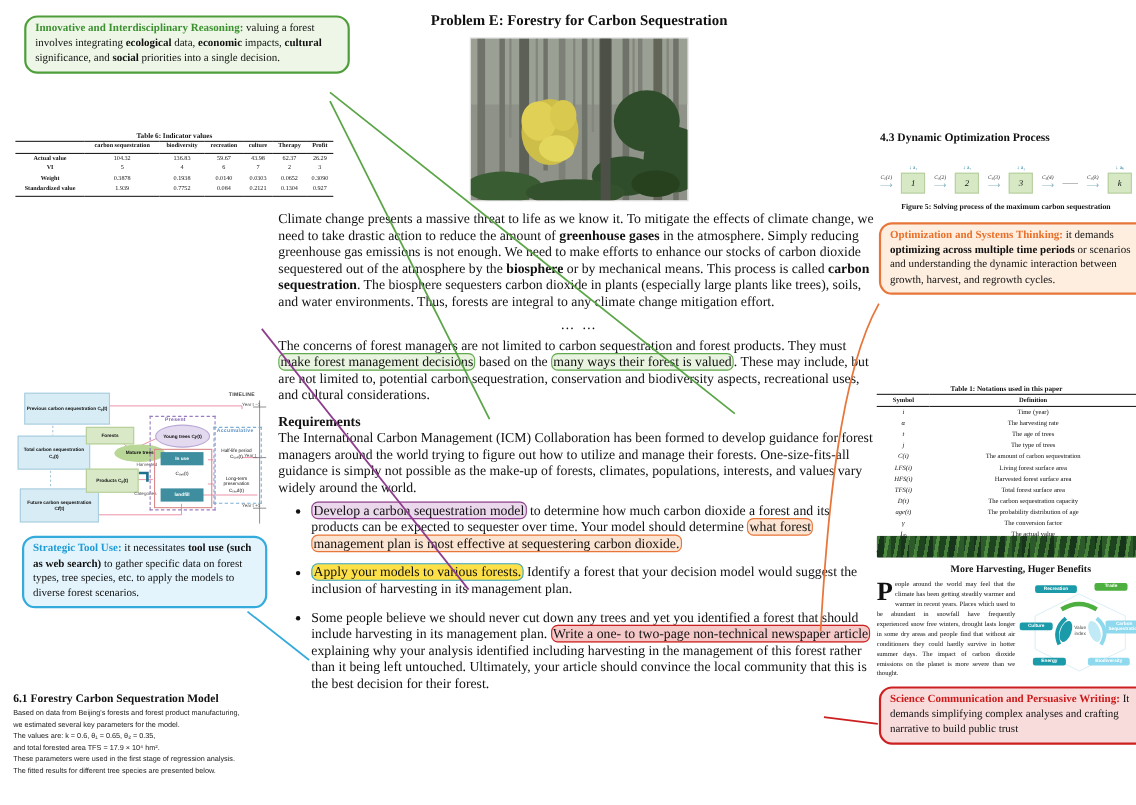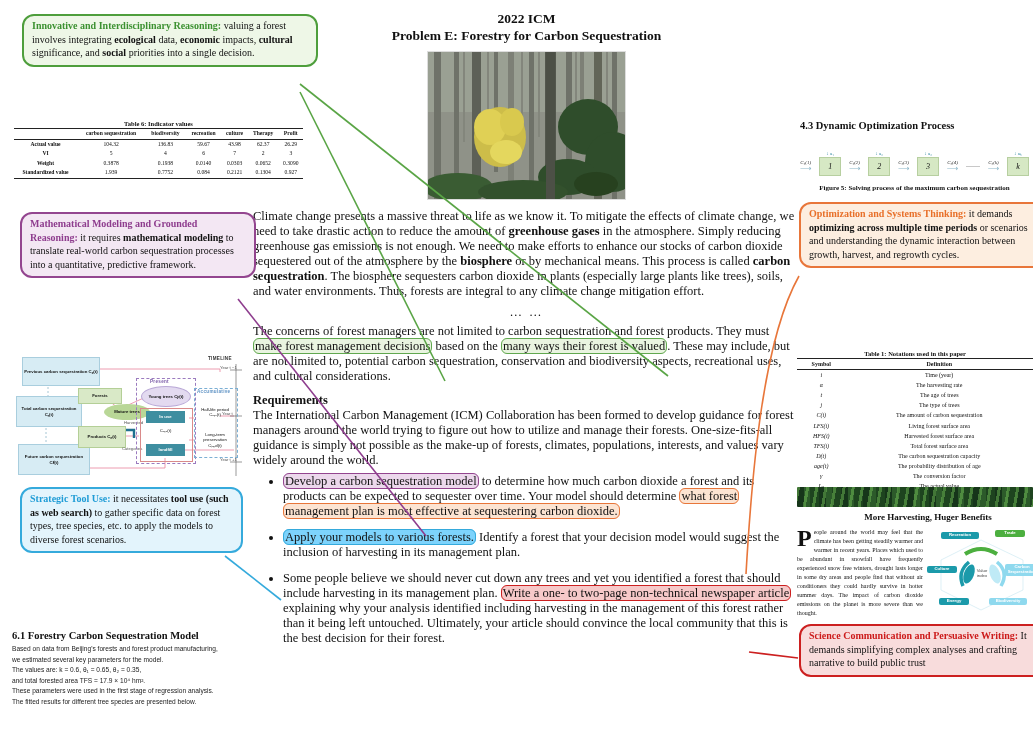--- a/index.html
+++ b/index.html
@@ -22,21 +22,21 @@
   .photo{display:block;margin:7px auto 9px auto;width:197px;height:147px;border:1px solid #ddd;}
   .h-doc{font-weight:bold;margin:2px 0 0 0;}
   .doc p{margin:0 0 2px 0;}
   .ellip{text-align:center;margin:6px 0 4px 0;letter-spacing:2px;}
   .doc ul{margin:6px 0 0 0;padding-left:30px;}
   .doc li{margin-bottom:11px;}
   .hl{padding:0 1px;border-radius:6px;border:1.4px solid;-webkit-box-decoration-break:clone;box-decoration-break:clone;}
   .hl-green{border-color:#61a84f;background:#e9f4e0;}
   .hl-purple{border-color:#93458f;background:#ecd8ec;margin-top:37px;}
   .hl-orange{border-color:#e8763a;background:#fce4d2;}
-  .hl-blue{border-color:#35aadc;background:#7dd3fc;}
+  .hl-blue{border-color:#35aadc;background:#fde047;}
   .hl-red{border-color:#cc2020;background:#f6c9c9;}
   
   .tblwrap{position:absolute;font-family:"Liberation Serif",serif;}
   .tbl-cap{text-align:center;font-weight:bold;font-size:6.5px;margin-bottom:1px;}
   table.mini{border-collapse:collapse;width:100%;font-size:5.6px;line-height:1.35;
              border-top:1.2px solid #222;border-bottom:1.2px solid #222;}
   table.mini th{font-weight:bold;padding:1px 2px;border-bottom:0.8px solid #222;text-align:center;}
   table.mini td{padding:1px 2px;text-align:center;}
   table.mini td:first-child{font-weight:bold;}
   #table1 table.mini{font-size:6px;}
@@ -92,21 +92,20 @@
   .wh-center{position:absolute;color:#444;font-size:4.3px;text-align:center;line-height:1.2;}
   
   #lines{position:absolute;left:0;top:0;pointer-events:none;z-index:50;}
 </style>
 </head>
 <body>
 
 <div id="canvas">
 
   <div class="doc">
-    <div class="doc-title">2022 ICM</div>
     <div class="doc-title">Problem E: Forestry for Carbon Sequestration</div>
 
     <svg class="photo" viewBox="0 0 197 147" preserveAspectRatio="none">
       <rect width="197" height="147" fill="#8f9288"></rect>
       <rect width="197" height="60" fill="#9aa093"></rect>
       <g fill="#6f7269">
         <rect x="6" y="0" width="7" height="147"></rect>
           <rect x="26" y="0" width="5" height="147"></rect>
         <rect x="44" y="0" width="9" height="147" fill="#5d6057"></rect>
           <rect x="66" y="0" width="4" height="120"></rect>
@@ -207,21 +206,20 @@
             <td>0.7752</td>
             <td>0.084</td>
             <td>0.2121</td>
             <td>0.1304</td>
             <td>0.927</td>
           </tr>
         </tbody>
     </table>
   </div>
 
-  <div class="callout co-purple" style="left:20px;top:212px;width:216px;"><span class="ct">Mathematical Modeling and Grounded Reasoning:</span><span> it requires </span><span class="b">mathematical modeling</span><span> to translate real-world carbon sequestration processes into a quantitative, predictive framework.</span></div>
 
   <div id="flowchart">
     <svg class="abs" style="left:0;top:0;" width="236" height="126">
       <g stroke="#e8849c" stroke-width="0.8" fill="none">
         <path d="M90,13 L212,13"></path>
           <path d="M212,13 L212,16"></path>
         <path d="M110,52 L100,44"></path>
           <path d="M140,40 L118,50"></path>
         <path d="M114,80 L131,80"></path>
           <path d="M70,46 L66,46"></path>

